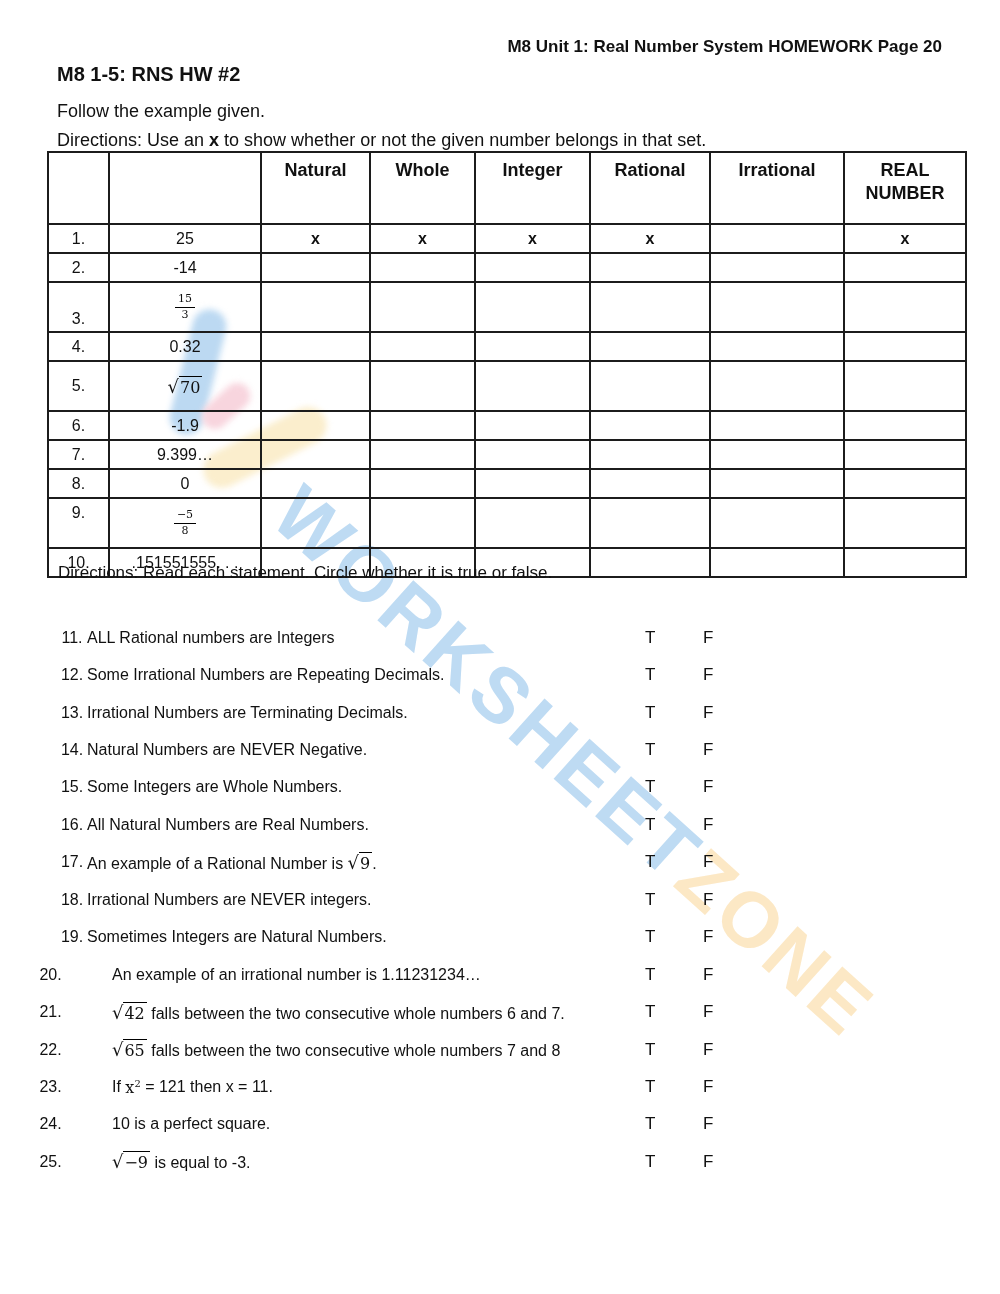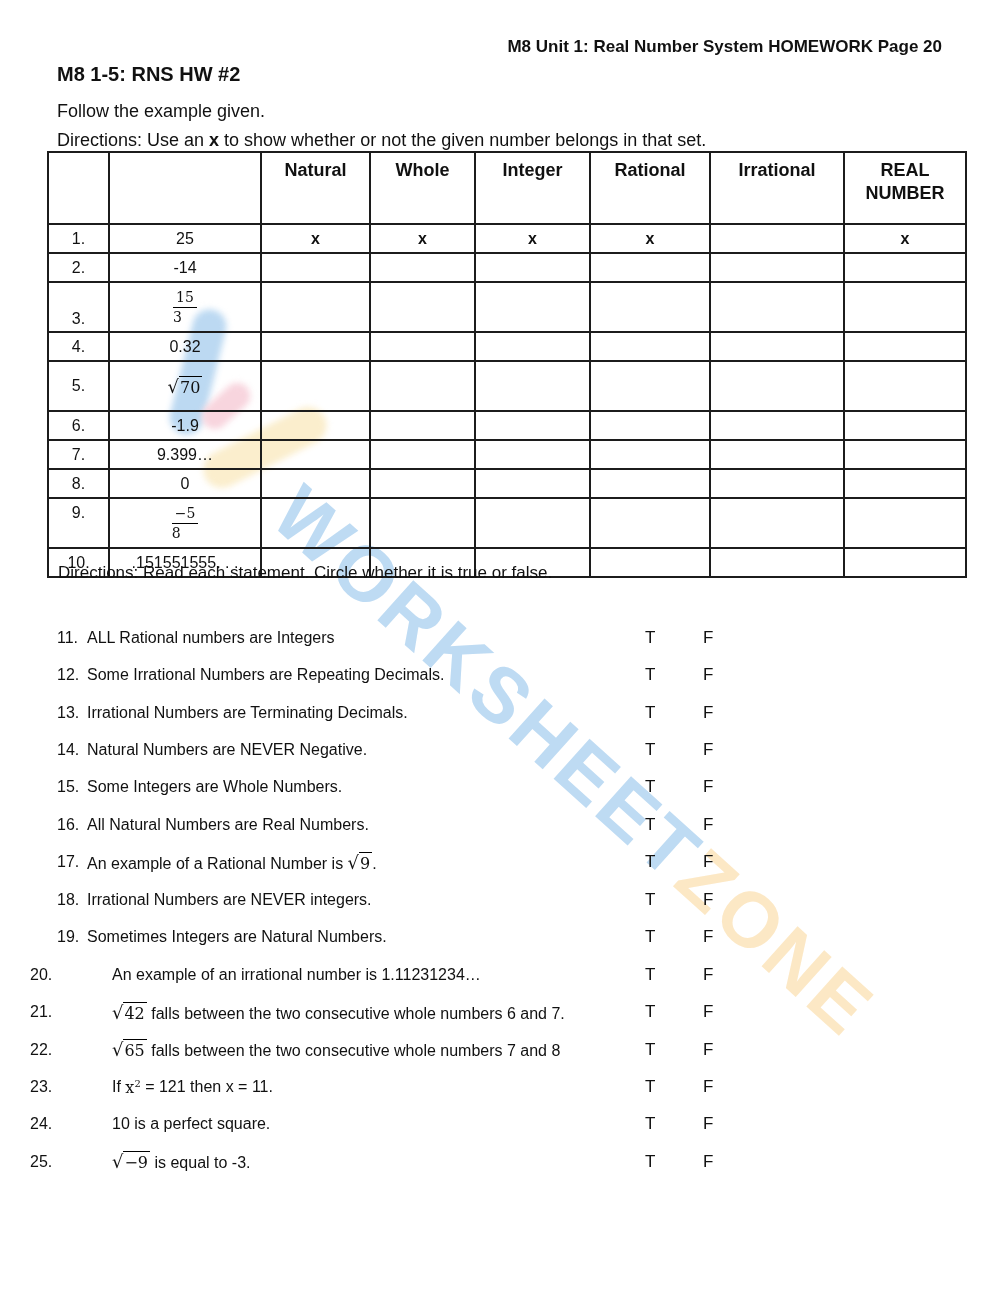--- a/index.html
+++ b/index.html
@@ -27,36 +27,36 @@
   th.c4{width:113px}th.c5{width:118px}th.c6{width:132px}th.c7{width:120px}
   thead tr{height:72px;padding-left:44px;}
   tbody tr{height:29px;}
   tbody tr.tall{height:50px;}
   td.cell-num{text-align:center;font-size:16px;}
   tbody tr:nth-child(3) td.cell-num{vertical-align:bottom;padding-bottom:3px;}
   tbody tr:nth-child(9) td.cell-num{vertical-align:top;padding-top:5px;}
   td.cell-value{text-align:center;font-size:16px;}
   td.cell-mark{text-align:center;font-size:16px;font-weight:700;}
   
-  .frac{display:inline-block;text-align:left;font-size:14px;line-height:1.15;
+  .frac{display:inline-block;text-align:center;font-size:11px;line-height:1.15;
         font-family:"DejaVu Serif",serif;vertical-align:middle;}
   .fnum{display:block;border-bottom:1.5px solid #000;padding:0 3px 1px;}
   .fden{display:block;padding-top:1px;}
   .sqrt{white-space:nowrap;font-family:"DejaVu Serif",serif;}
   .radical{font-size:1.12em;}
   .radicand{border-top:1.5px solid #000;padding:1px 2px 0 1px;}
   .supbase{font-family:"DejaVu Serif",serif;}
   .supbase sup{font-size:0.62em;}
   
   .directions2{position:absolute;top:563px;left:58px;font-size:17px;font-weight:400;}
   .statements{position:absolute;top:619px;left:0;right:0;}
   .stmt{position:relative;height:37.45px;display:flex;align-items:center;
         padding-left:57px;font-size:16px;}
   .stmt:nth-child(n+10){padding-left:30px;gap:41px;}
-  .stmt-num{display:inline-block;width:30px;flex:0 0 auto;}
+  .stmt-num{display:inline-block;width:30px;flex:0 0 auto;text-align:center;}
   .stmt:nth-child(n+10) .stmt-num{width:41px;}
   .stmt-text{white-space:nowrap;}
   .tf{position:absolute;top:50%;transform:translateY(-50%);font-size:17px;}
   .tf-t{left:645px;}
   .tf-f{left:703px;}
 </style>
 </head>
 <body>
 
 <div class="page">

